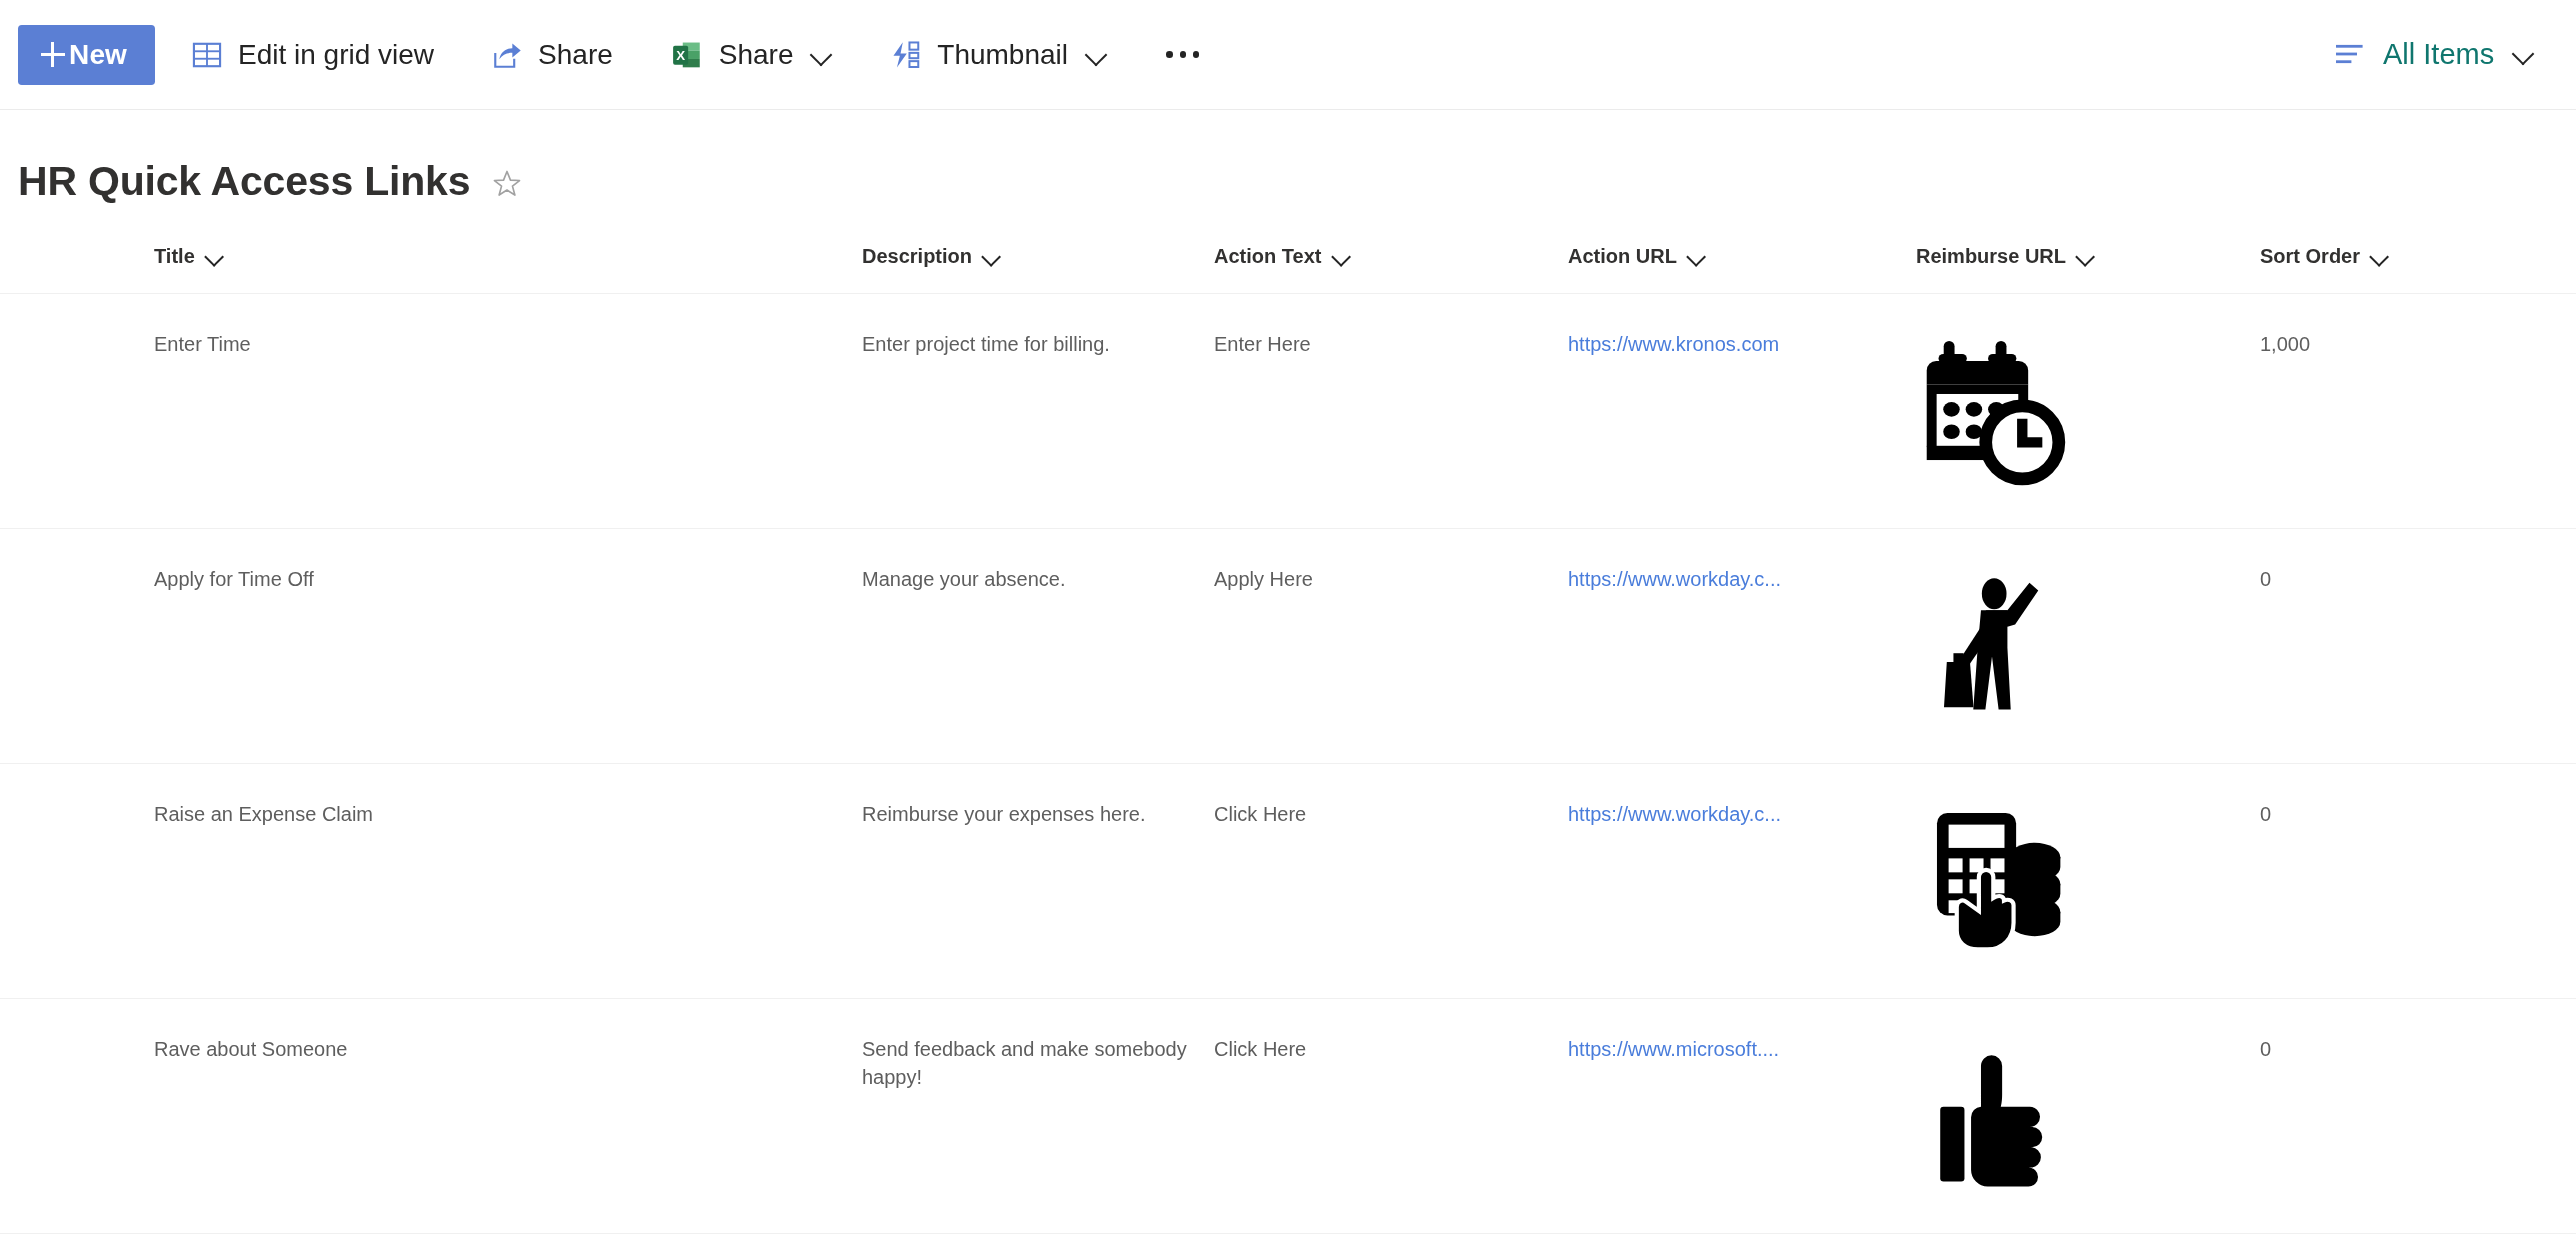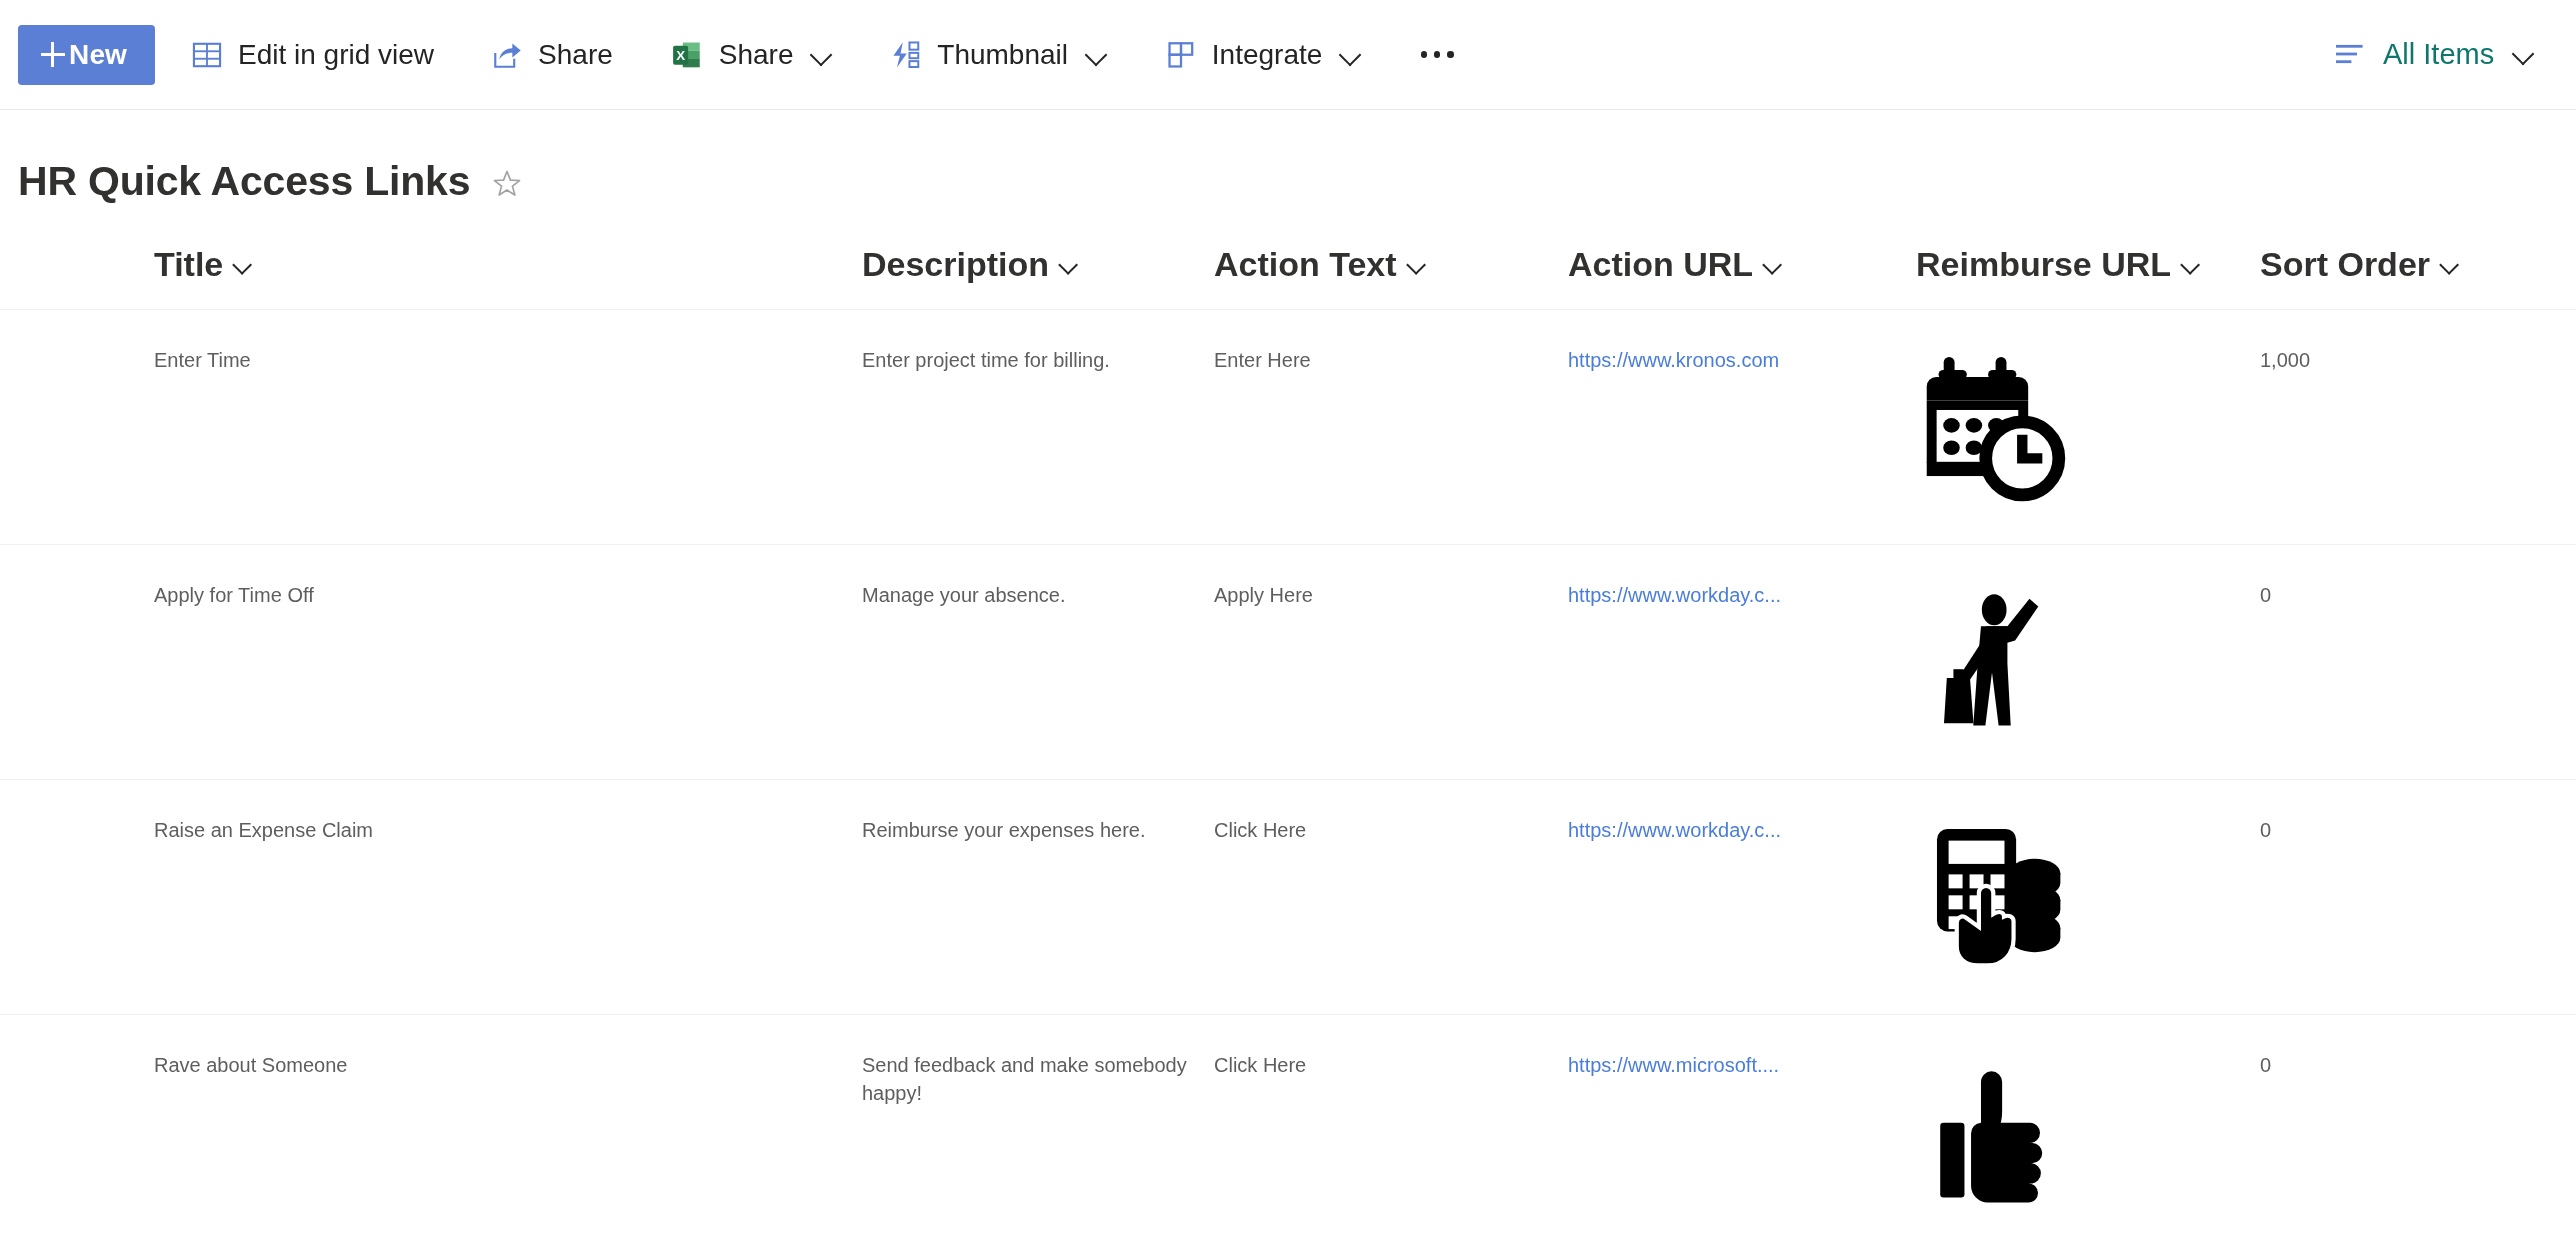--- a/index.html
+++ b/index.html
@@ -115,21 +115,21 @@
     line-height: 1.1;
   }
   .star-btn { cursor: pointer; display: inline-flex; align-items: center; padding-top: 5.7px; }
 
   
   .list-area { padding: 0 0 0 0; margin-top: 41px; }
   table.splist { width: 100%; border-collapse: collapse; table-layout: fixed; }
 
   table.splist th {
     text-align: left;
-    font-size: 34px;
+    font-size: 20px;
     font-weight: 600;
     color: #323130;
     padding: 0 0 24.5px 0;
     vertical-align: bottom;
     font-family: "Liberation Sans", sans-serif;
   }
   .th-inner { display: flex; align-items: center; gap: 11.3px; cursor: pointer; }
   .th-inner .chev { margin-left: 0; }
   .th-inner .chev::before { width: 12.2px; height: 12.2px; border-width: 2.3px; top: 3.8px; }
 
@@ -214,31 +214,20 @@
           <path d="M9.6 2.4 L2.6 12.6 H7.4 L5.2 21.4 L12.6 10.8 H7.9 Z" fill="#5b7fd4"></path>
           <rect x="14.6" y="2.6" width="6.6" height="5.4" fill="none" stroke="#5b7fd4" stroke-width="1.5"></rect>
           <rect x="14.6" y="10.4" width="6.6" height="4.0" fill="none" stroke="#5b7fd4" stroke-width="1.5"></rect>
           <rect x="14.6" y="16.6" width="6.6" height="4.4" fill="none" stroke="#5b7fd4" stroke-width="1.5"></rect>
         </svg>
       </span>
       <span class="label">Thumbnail</span>
       <span class="chev"></span>
     </div>
 
-    <div class="cb-item">
-      <span class="cb-icon">
-        <svg width="32" height="32" viewBox="0 0 24 24">
-          <rect x="3.4" y="3.2" width="8.6" height="8.6" fill="none" stroke="#5b7fd4" stroke-width="1.7"></rect>
-          <rect x="12.0" y="3.2" width="8.4" height="8.6" fill="none" stroke="#5b7fd4" stroke-width="1.7"></rect>
-          <rect x="3.4" y="11.8" width="8.6" height="8.8" fill="none" stroke="#5b7fd4" stroke-width="1.7"></rect>
-        </svg>
-      </span>
-      <span class="label">Integrate</span>
-      <span class="chev"></span>
-    </div>
 
     <div class="ellipsis-btn">
       <i></i>
       <i></i>
       <i></i>
     </div>
   </div>
 
   <div class="cb-right">
     <div class="allitems">

